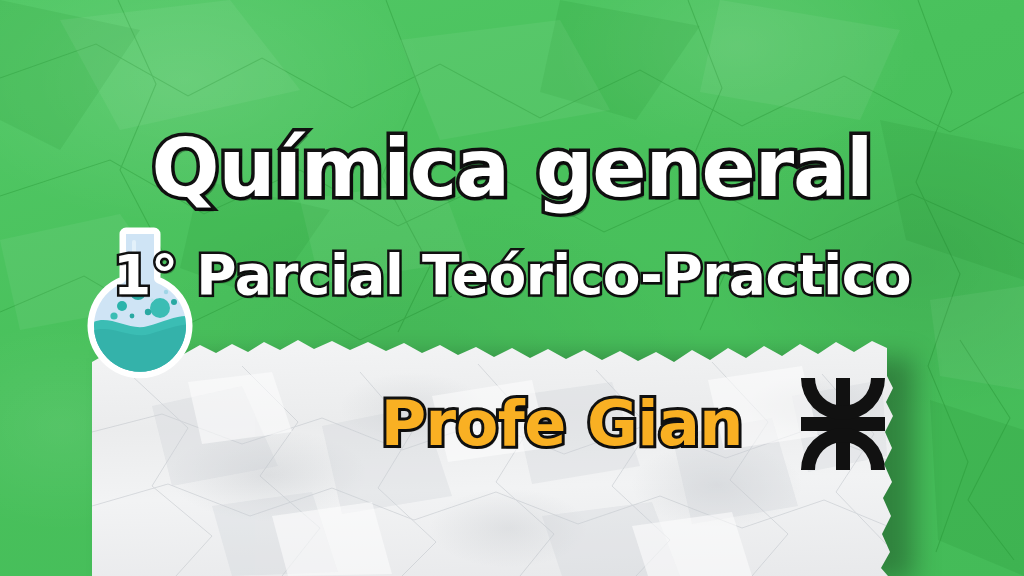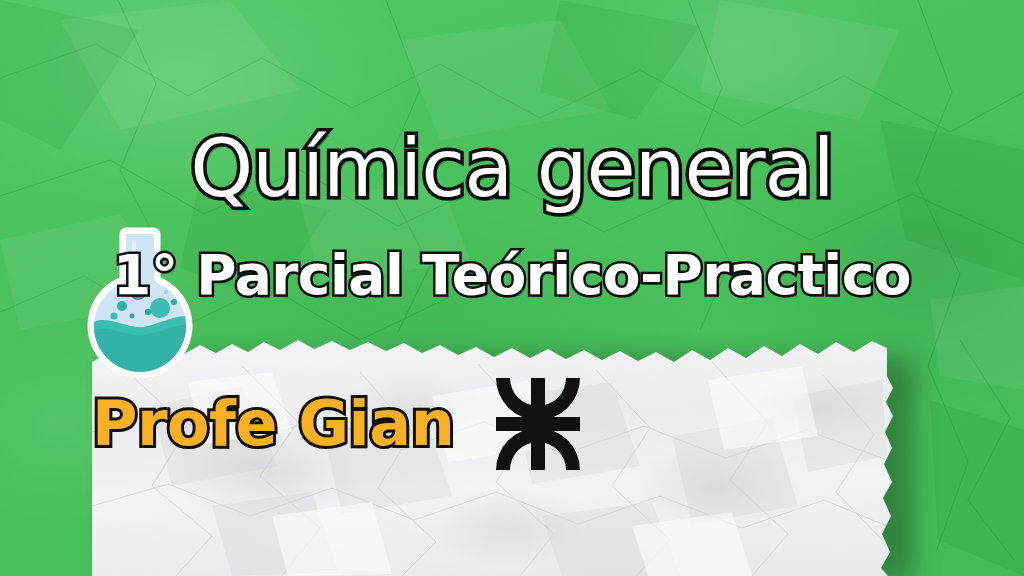--- a/index.html
+++ b/index.html
@@ -77,21 +77,21 @@
   
   .flask { position: absolute; left: 74px; top: 216px; width: 132px; height: 172px; }
 
   
   .title {
     position: absolute;
     left: 0; right: 0;
     top: 129px;
     text-align: center;
     font-size: 80px;
-    font-weight: 400;
+    font-weight: 700;
     letter-spacing: -1px;
     line-height: 1;
     color: #ffffff;
     font-family: "DejaVu Sans", sans-serif;
     -webkit-text-stroke: 7px #111111;
     paint-order: stroke fill;
     text-shadow: 3px 4px 0 rgba(0,0,0,0.30);
     white-space: nowrap;
   }
   .subtitle {
@@ -111,22 +111,22 @@
     white-space: nowrap;
   }
   .author-row {
     position: absolute;
     left: 92px;
     width: 801px;
     top: 376px;
     height: 96px;
     display: flex;
     align-items: center;
-    justify-content: flex-start;
-    gap: 34px;
+    justify-content: flex-end;
+    gap: 50px;
   }
   .author {
     font-size: 62px;
     font-weight: 700;
     letter-spacing: -0.5px;
     line-height: 1;
     color: #f9b023;
     font-family: "DejaVu Sans", sans-serif;
     -webkit-text-stroke: 6px #111111;
     paint-order: stroke fill;

